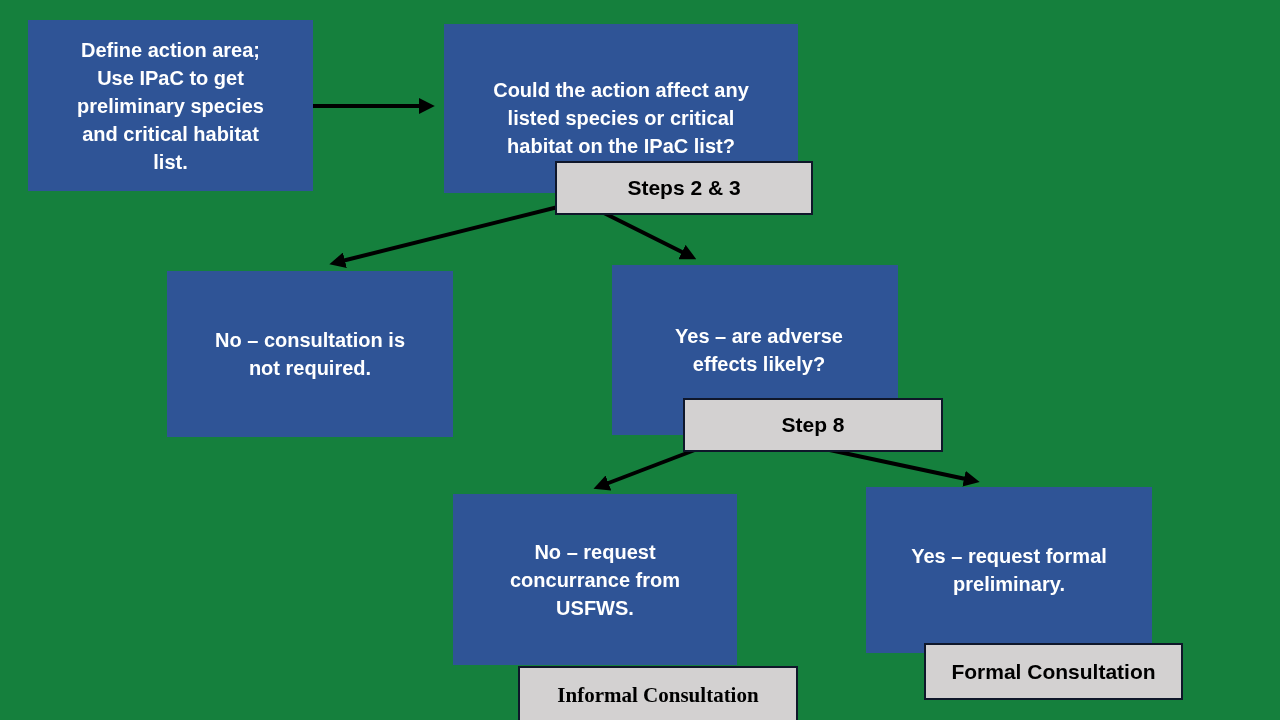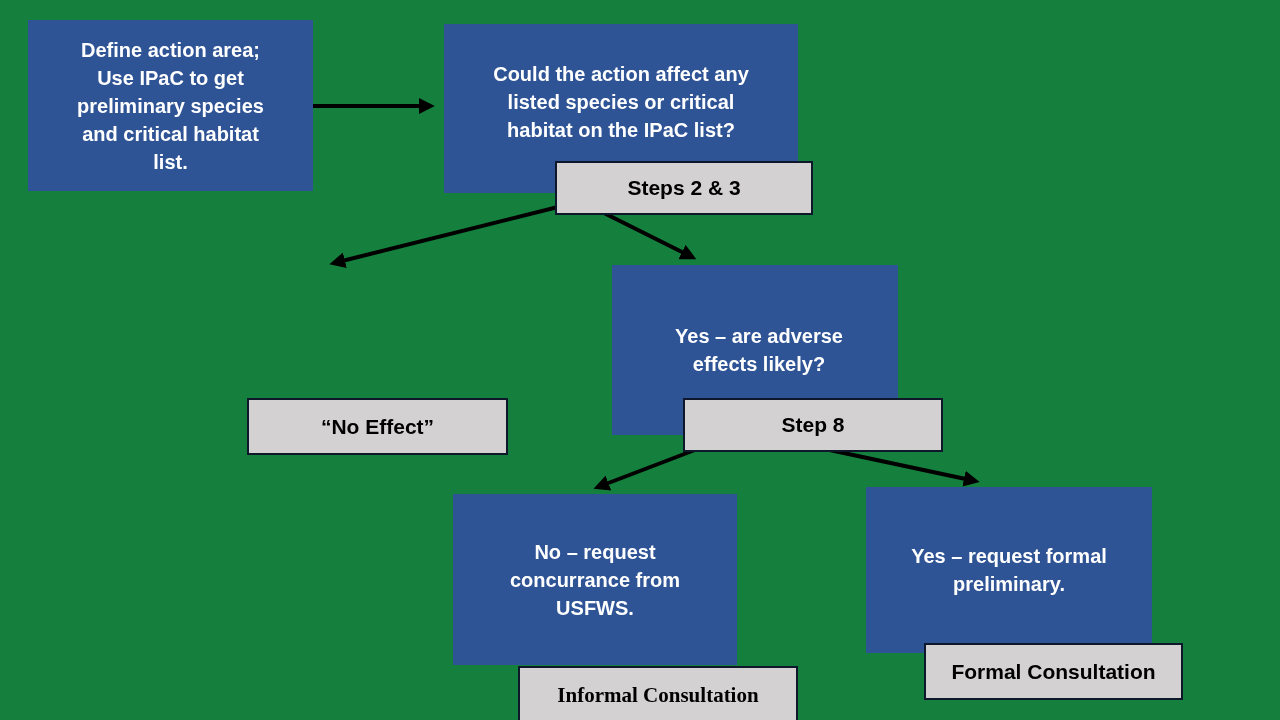--- a/index.html
+++ b/index.html
@@ -55,24 +55,26 @@
 <body>
 
 <div id="canvas">
 
   <div class="blue-box" style="left:28px; top:20px; width:285px; height:171px;">Define action area;
 Use IPaC to get
 preliminary species
 and critical habitat
 list.</div>
 
-  <div class="blue-box" style="left:444px; top:24px; width:354px; height:169px; align-items:flex-start; padding-top:36px;">Could the action affect any
+  <div class="blue-box" style="left:444px; top:24px; width:354px; height:169px; align-items:flex-start; padding-top:52px;">Could the action affect any
 listed species or critical
 habitat on the IPaC list?</div>
 
+  <div class="blue-box" style="left:167px; top:271px; width:286px; height:166px;">No – consultation is
+not required.</div>
 
   <div class="blue-box" style="left:612px; top:265px; width:286px; height:170px;padding-left:16px;">Yes – are adverse
 effects likely?</div>
 
   <div class="blue-box" style="left:453px; top:494px; width:284px; height:171px;">No – request
 concurrance from
 USFWS.</div>
 
   <div class="blue-box" style="left:866px; top:487px; width:286px; height:166px;">Yes – request formal
 preliminary.</div>
@@ -85,21 +87,20 @@
     </defs>
     <line x1="313" y1="106" x2="430" y2="106" marker-end="url(#arrowhead)"></line>
     <line x1="562" y1="206" x2="334" y2="263" marker-end="url(#arrowhead)"></line>
     <line x1="588" y1="205" x2="692" y2="257" marker-end="url(#arrowhead)"></line>
     <line x1="700" y1="448" x2="598" y2="487" marker-end="url(#arrowhead)"></line>
     <line x1="825" y1="449" x2="975" y2="481" marker-end="url(#arrowhead)"></line>
   </svg>
 
   <div class="gray-label" style="left:555px; top:161px; width:258px; height:54px;">Steps 2 &amp; 3</div>
 
-  <div class="gray-label" style="left:247px; top:398px; width:261px; height:57px;">“No Effect”</div>
 
   <div class="gray-label" style="left:683px; top:398px; width:260px; height:54px;">Step 8</div>
 
   <div class="gray-label" style="left:518px; top:666px; width:280px; height:58px;font-family:Liberation Serif, serif;">Informal Consultation</div>
 
   <div class="gray-label" style="left:924px; top:643px; width:259px; height:57px;">Formal Consultation</div>
 
 </div>
 
 </body></html>

